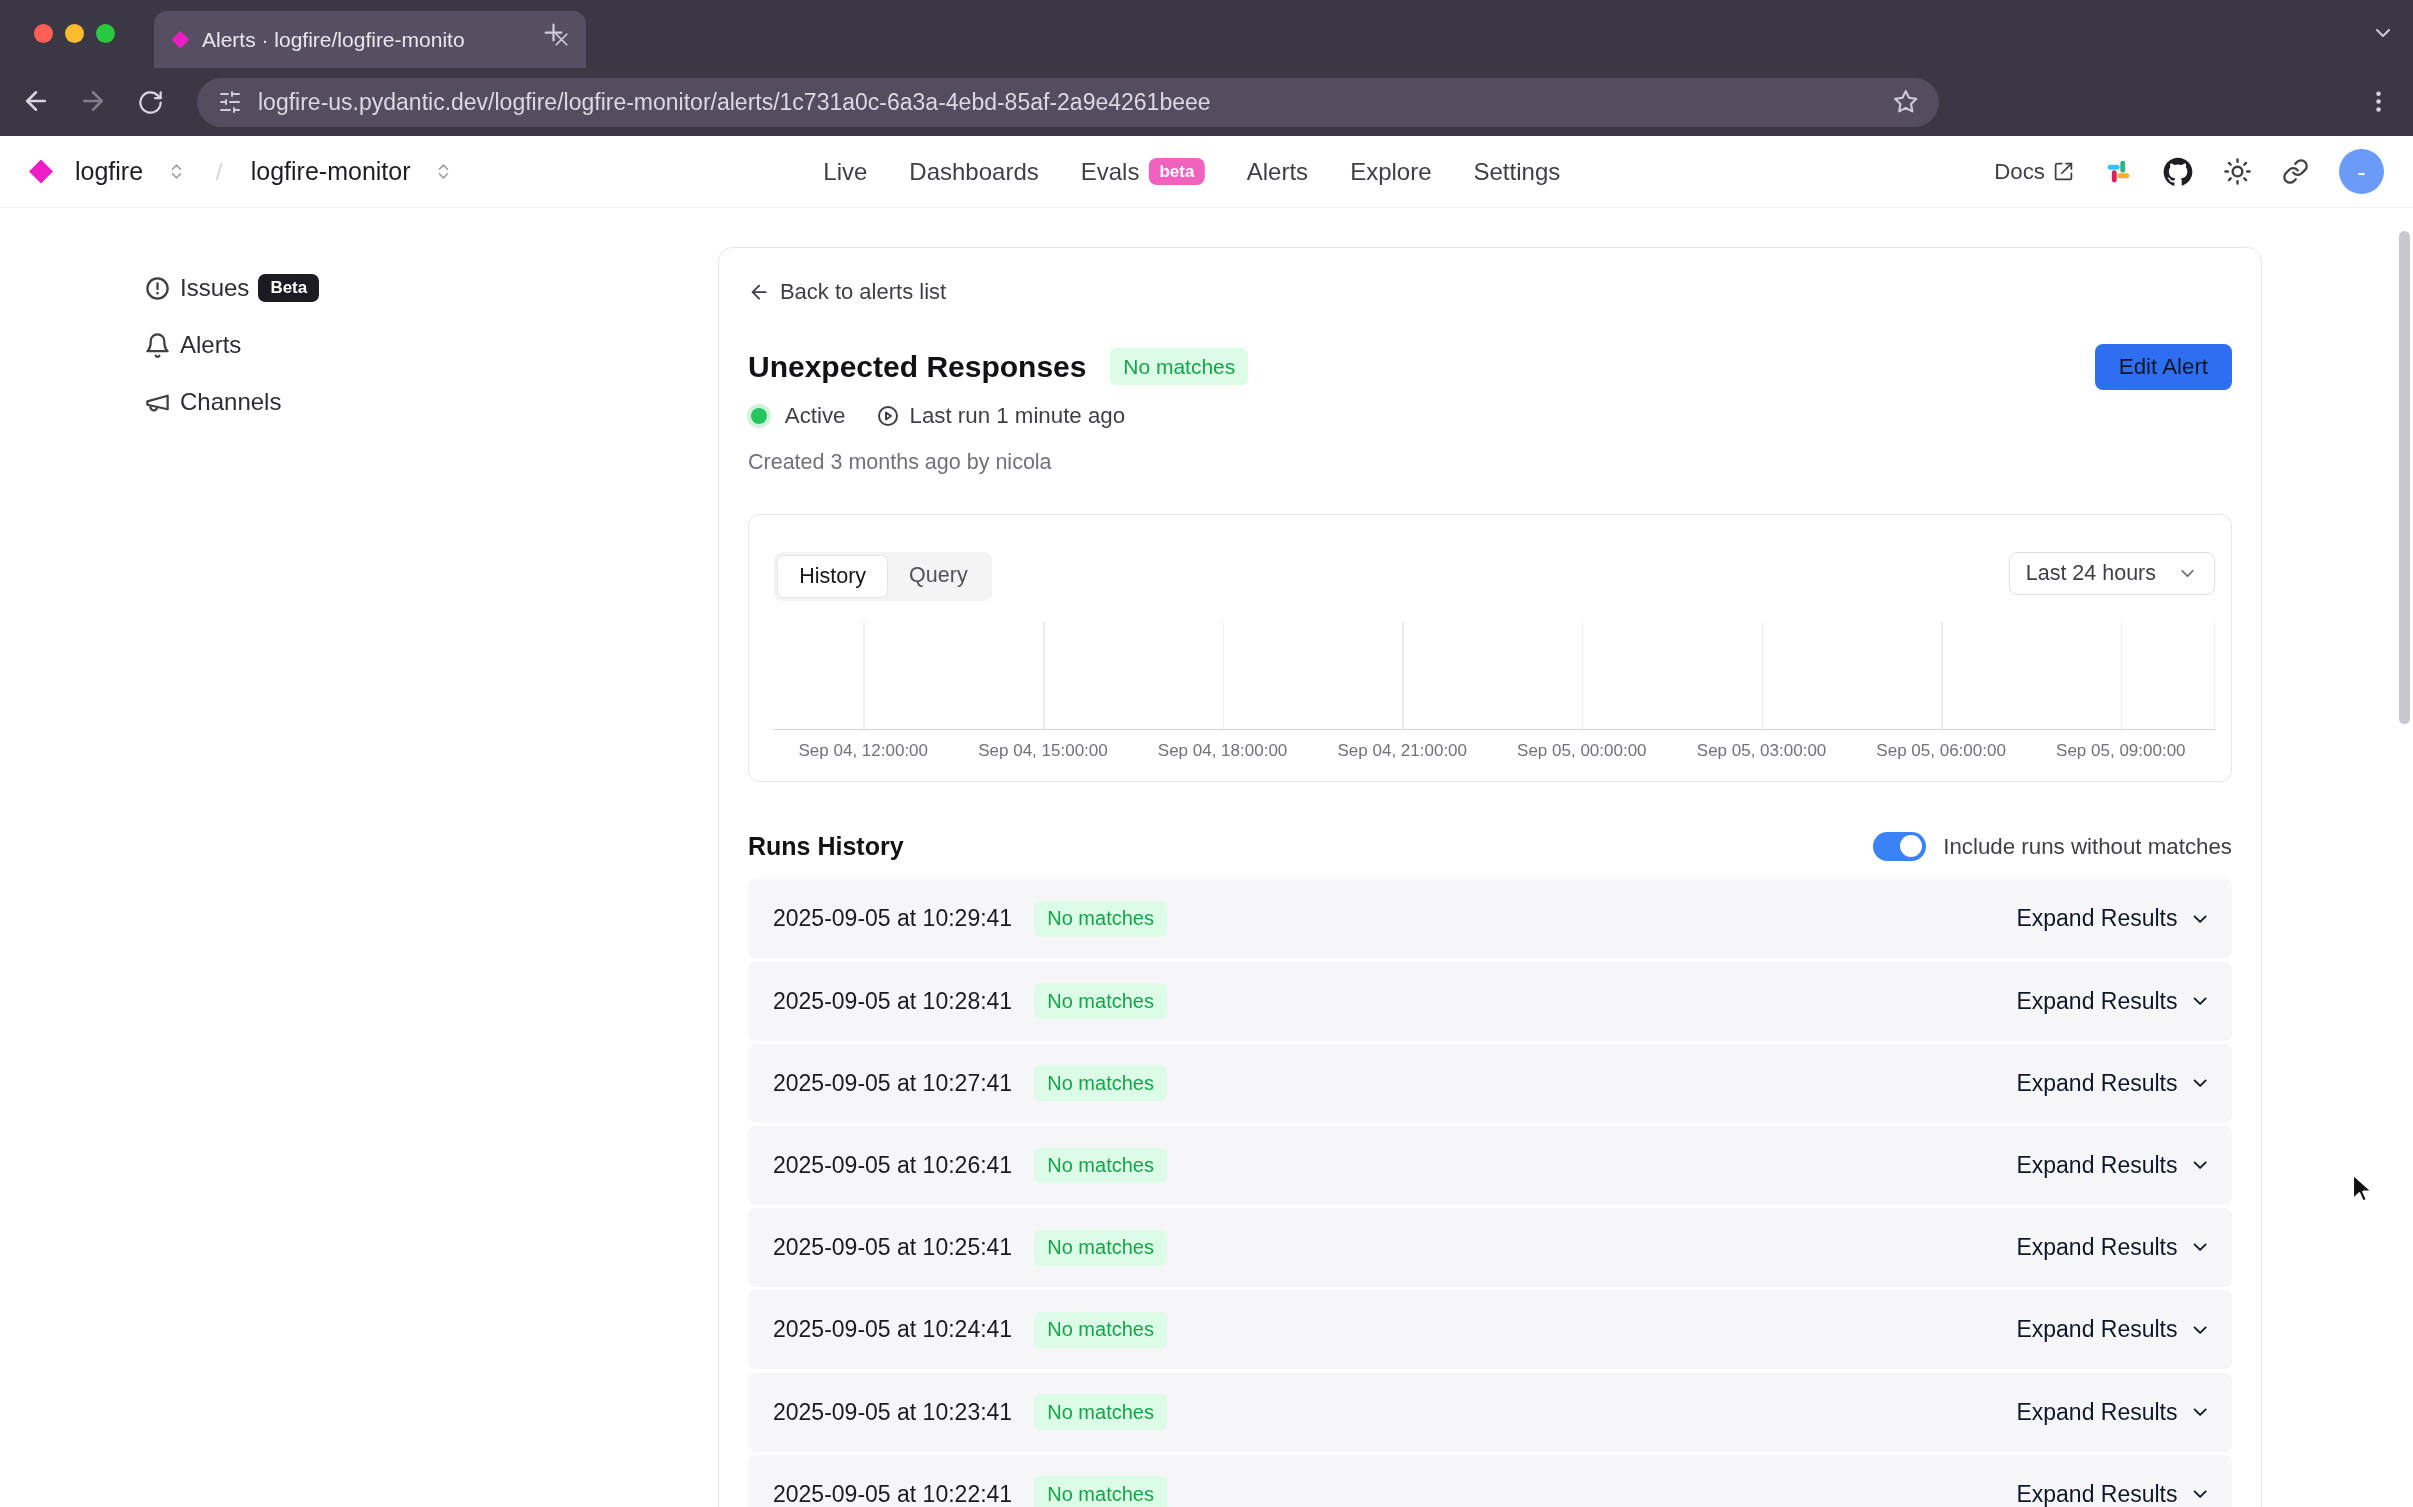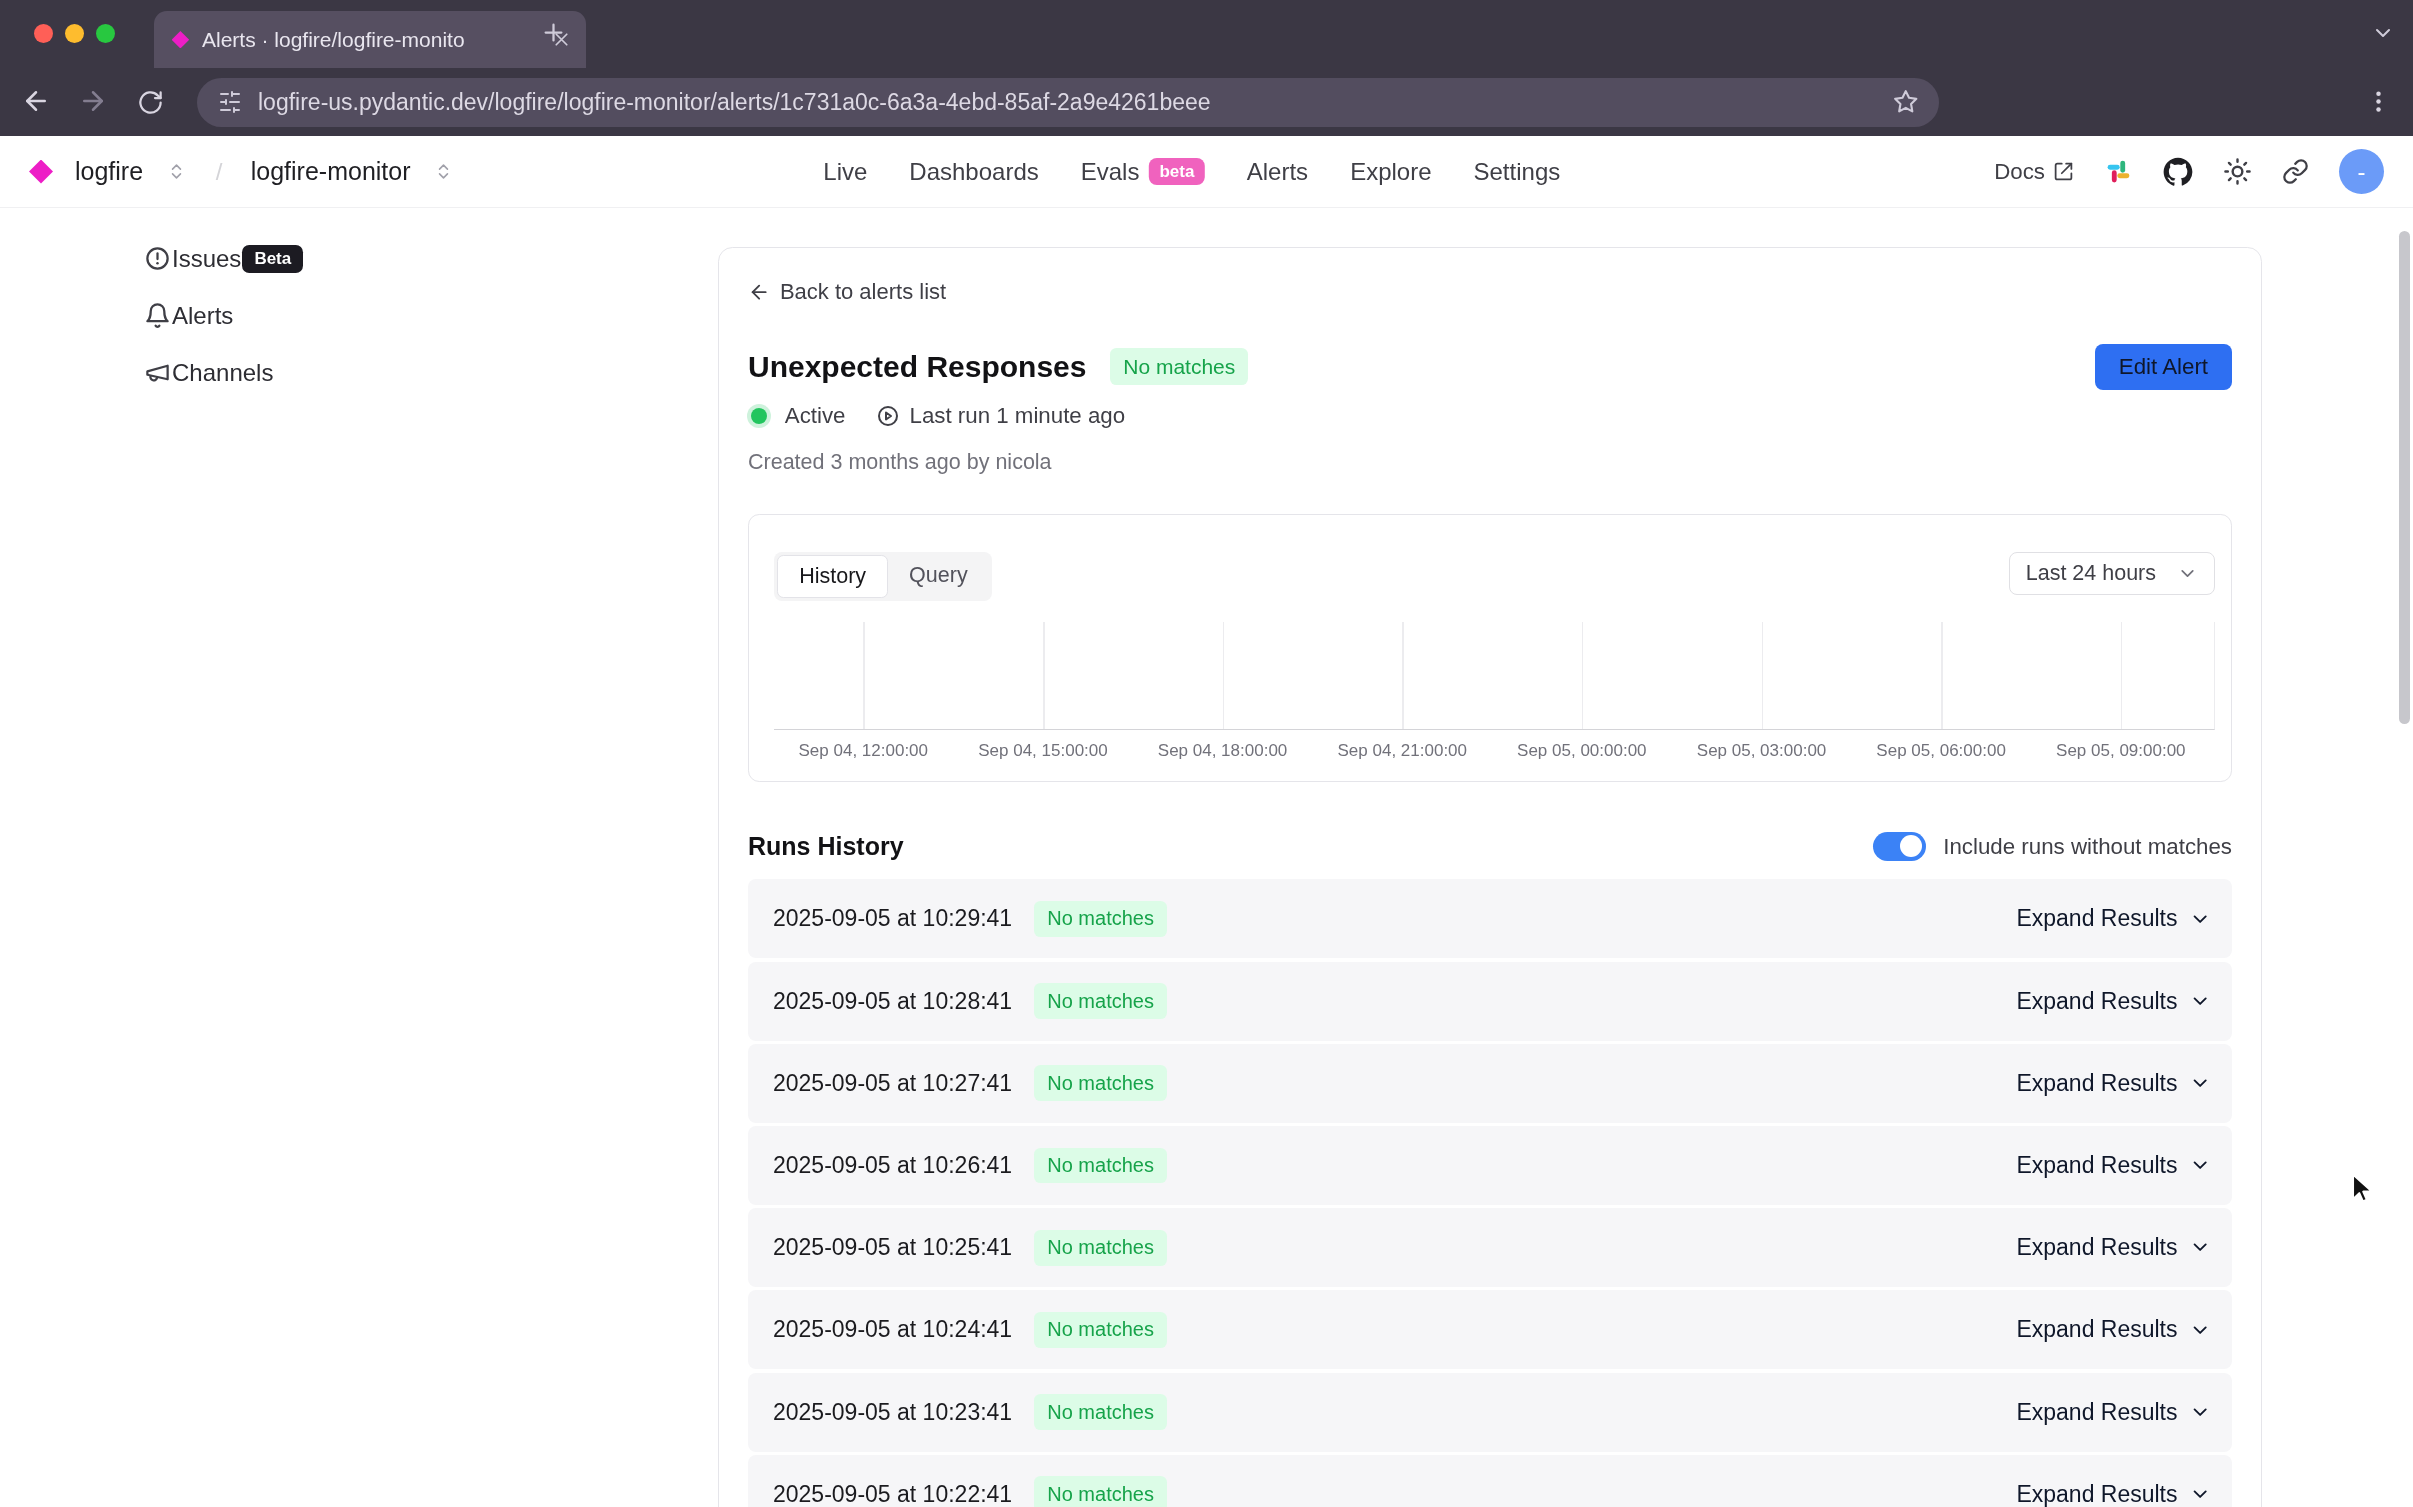--- a/index.html
+++ b/index.html
@@ -43,21 +43,21 @@
   .main-nav { position:absolute; left:50%; transform:translateX(-52%); display:flex; align-items:center; gap:42px; }
   .nav-item { display:flex; align-items:center; gap:9.6px; font-size:24px; color:#3f3f46; cursor:pointer; }
   .beta-badge { background:#f062be; color:#fff; font-size:17px; font-weight:600; padding:3.2px 10.4px; border-radius:8px; }
   .hdr-right { margin-left:auto; display:flex; align-items:center; gap:30px; color:#3f3f46; }
   .docs { display:flex; align-items:center; gap:8px; font-size:22.3px; }
   .avatar { width:45px; height:45px; border-radius:50%; background:#6b9bf8; color:#fff; font-size:24px;
             display:flex; align-items:center; justify-content:center; }
 
   
   .sidebar { position:absolute; left:0; top:208px; width:718px; padding:37px 0 0 144px; }
-  .side-item { display:flex; align-items:flex-start; gap:1px; height:57px; font-size:24px; font-weight:500; color:#2d2d33; cursor:pointer; }
+  .side-item { display:flex; align-items:flex-end; gap:9px; height:57px; font-size:24px; font-weight:500; color:#2d2d33; cursor:pointer; }
   .side-icon { color:#3f3f46; }
   .side-badge { background:#1c1b22; color:#fff; font-size:17px; font-weight:600; padding:4px 12px; border-radius:7.2px; }
 
   
   .card { position:absolute; left:718px; top:247px; width:1544px; height:1405px; background:#fff;
           border:1.6px solid #e5e5ea; border-radius:14.4px; padding:0 29px; }
   .back-row { margin-top:29px; height:30px; display:flex; align-items:center; gap:9.6px; font-size:22px; color:#3f3f46; cursor:pointer; }
   .title-row { margin-top:35px; height:49px; display:flex; align-items:center; gap:24px; }
   .alert-title { font-size:30px; font-weight:700; color:#121215; }
   .badge-green { display:inline-flex; align-items:center; background:#dcfce7; color:#16a34a; font-size:20px;

